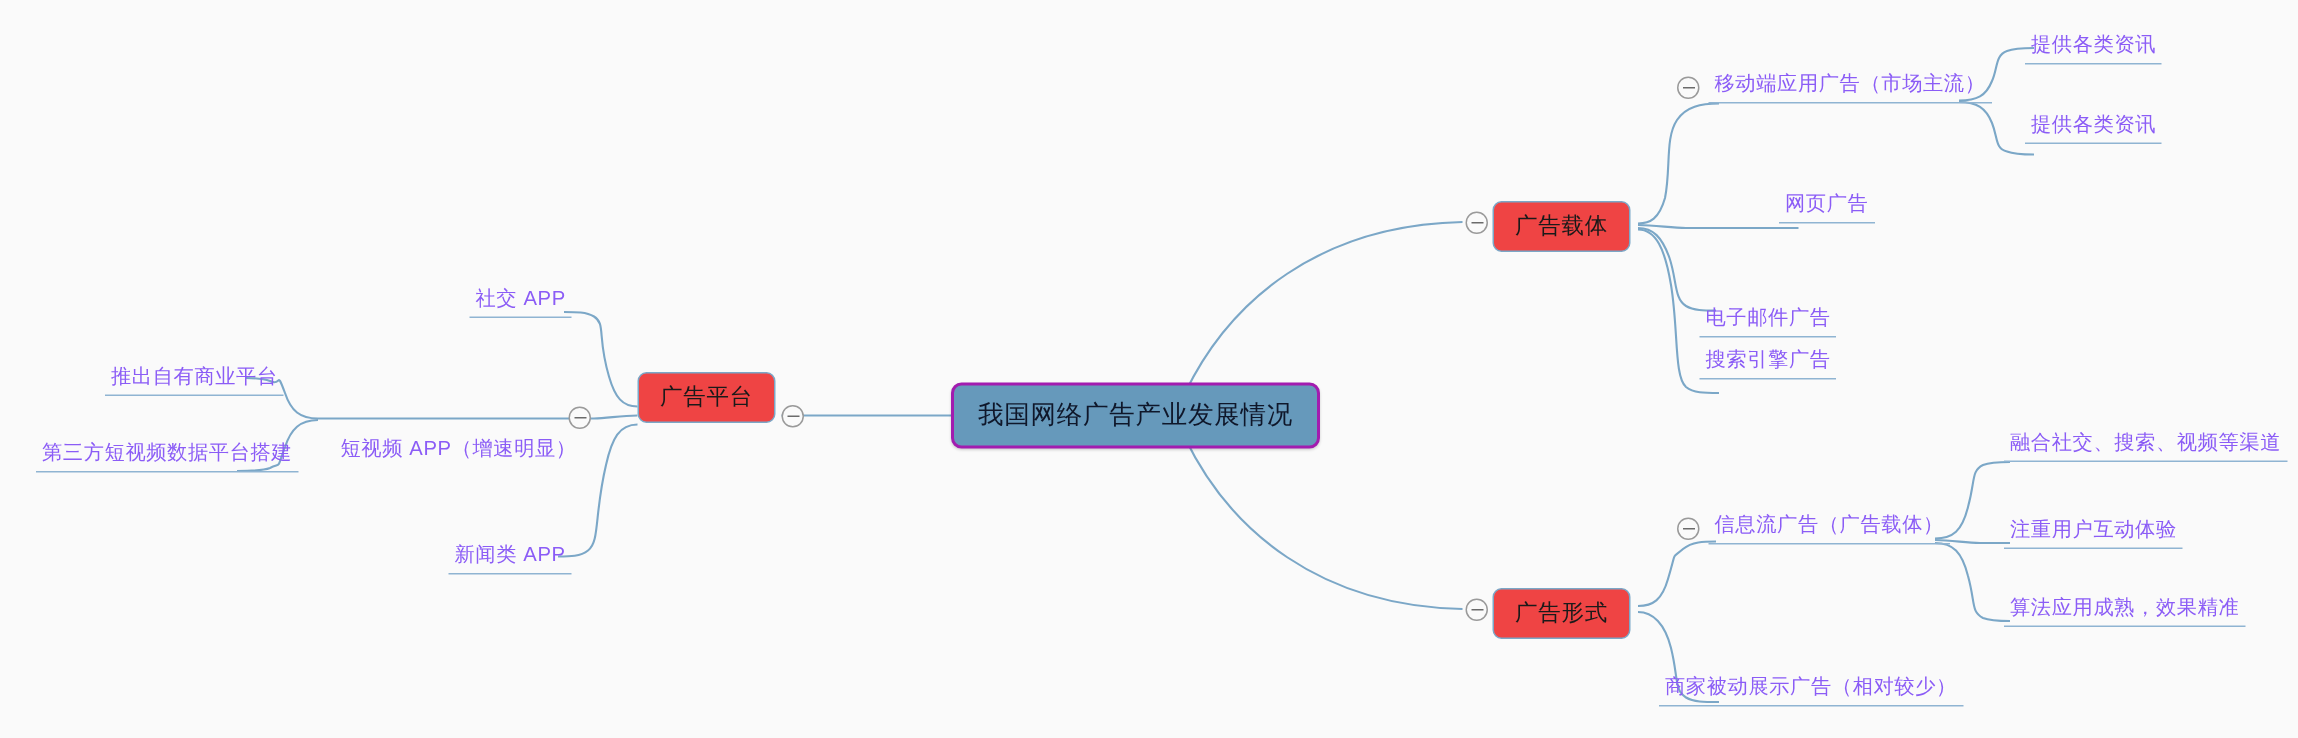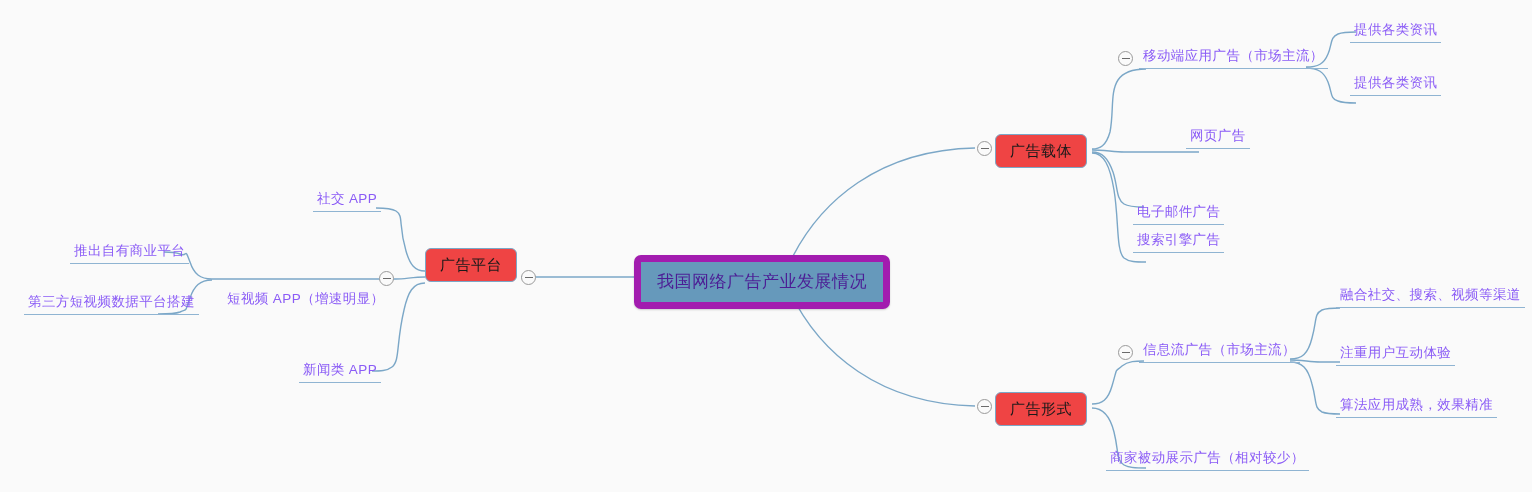--- a/index.html
+++ b/index.html
@@ -30,23 +30,23 @@
     pointer-events: none;
   }
   .node {
     position: absolute;
     white-space: nowrap;
     box-sizing: border-box;
   }
   
   .node.root {
     background: #6699bb;
-    border: 7px solid #a21caf;
+    border: 2px solid #a21caf;
     border-radius: 7px;
-    color: #4c1d95;
+    color: #0f172a;
     font-size: 17px;
     line-height: 1;
     padding: 11px 16px 12px 16px;
     letter-spacing: 0.5px;
     box-shadow: 0 1px 2px rgba(0,0,0,0.18);
   }
   
   .node.branch {
     background: #ef4444;
     border: 1px solid #7ba7c7;
@@ -141,21 +141,21 @@
   <div class="node leaf" style="left:1350px; top:76px;">提供各类资讯</div>
 
   <div class="node leaf" style="left:1186px; top:129px;">网页广告</div>
   <div class="node leaf" style="left:1133px; top:181px;margin-top:24px;">电子邮件广告</div>
   <div class="node leaf" style="left:1133px; top:233px;">搜索引擎广告</div>
 
   <div class="toggle" style="left:977px; top:399px;"></div>
   <div class="node branch" style="left:995px; top:392px;">广告形式</div>
 
   <div class="toggle" style="left:1118px; top:345px;"></div>
-  <div class="node leaf" style="left:1139px; top:343px;">信息流广告（市场主流）</div>
+  <div class="node leaf" style="left:1139px; top:343px;">信息流广告（广告载体）</div>
 
   <div class="node leaf" style="left:1336px; top:288px;">融合社交、搜索、视频等渠道</div>
   <div class="node leaf" style="left:1336px; top:346px;">注重用户互动体验</div>
   <div class="node leaf" style="left:1336px; top:398px;">算法应用成熟，效果精准</div>
 
   <div class="node leaf" style="left:1106px; top:451px;text-align:right;">商家被动展示广告（相对较少）</div>
 
   <div class="toggle" style="left:521px; top:270px;"></div>
   <div class="node branch" style="left:425px; top:248px;">广告平台</div>
 

